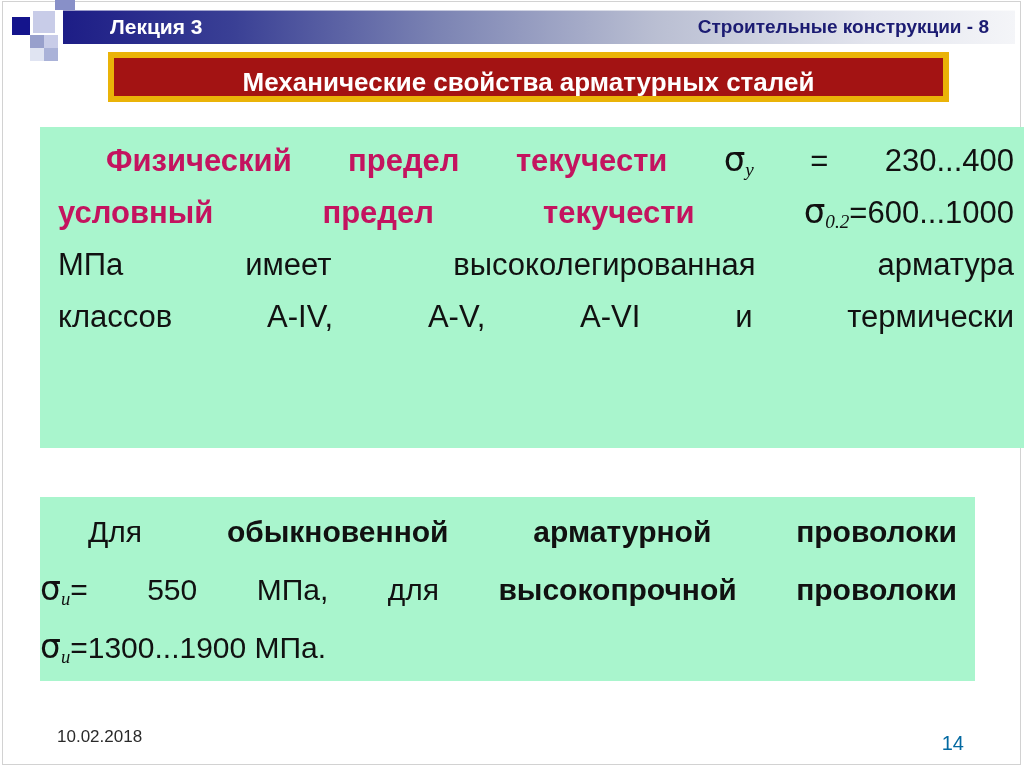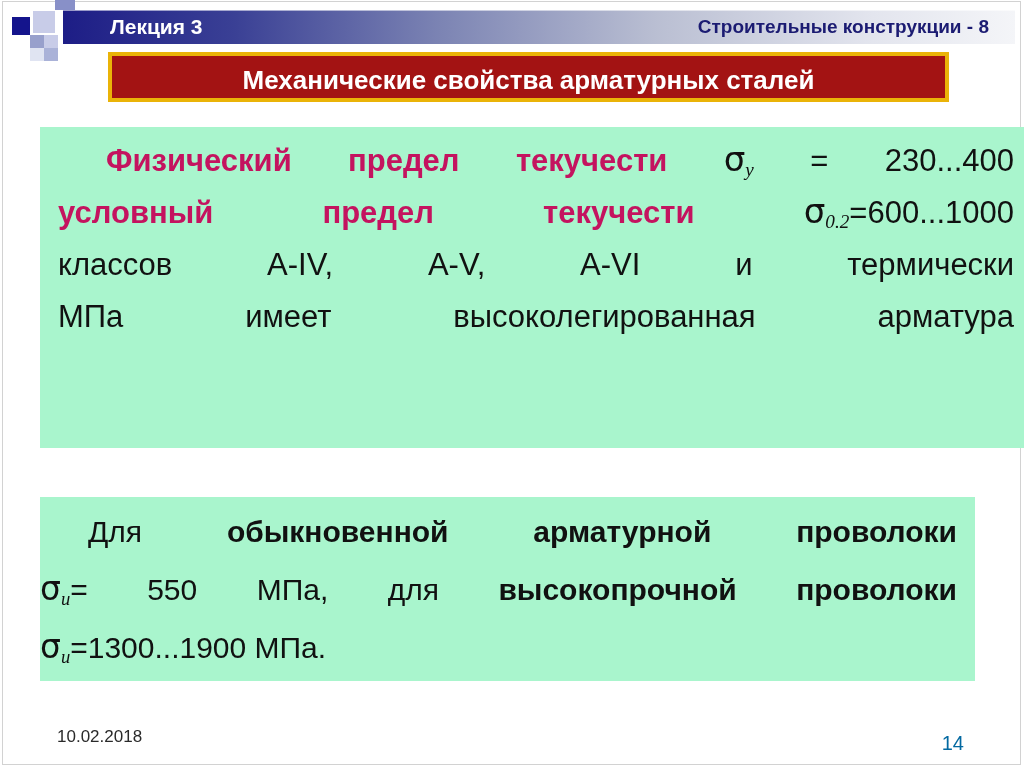--- a/index.html
+++ b/index.html
@@ -32,21 +32,21 @@
     position:absolute;left:47px;top:0;height:48px;line-height:33px;
     color:#ffffff;font-weight:bold;font-size:21px;
   }
   .course{
     position:absolute;right:26px;top:2px;height:30px;line-height:29px;
     color:#1b1b72;font-weight:bold;font-size:19px;
   }
   
   .titleplate{
     position:absolute;left:108px;top:52px;width:841px;height:50px;
-    background:#a31313;border:4px solid #eab308;box-sizing:border-box;
+    background:#a31313;border:6px solid #eab308;box-sizing:border-box;
     text-align:center;line-height:48px;color:#ffffff;
     font-weight:bold;font-size:26px;
   }
   
   .mintbox{
     position:absolute;background:#a9f5cd;box-sizing:border-box;
     color:#111111;
   }
   .box1{left:40px;top:127px;width:992px;height:321px;padding:8px 18px 0 18px;font-size:31px;}
   .box2{left:40px;top:497px;width:935px;height:184px;padding:6px 18px 0 0;font-size:30px;}
@@ -94,22 +94,22 @@
   <span class="course">Строительные конструкции - 8</span>
 </div>
 
 <div class="titleplate">
   <span>Механические свойства арматурных сталей</span>
 </div>
 
 <div class="mintbox box1">
   <div class="line j"><span class="ind"></span><span class="cr">Физический предел текучести</span> <span><span class="sigma">σ</span><sub class="sg">y</sub></span> <span>= 230...400</span></div>
   <div class="line j"><span class="cr">условный предел текучести</span> <span><span class="sigma">σ</span><sub class="sg">0.2</sub><span>=600...1000</span></span></div>
+  <div class="line j"><span>МПа имеет высоколегированная арматура</span></div>
   <div class="line j"><span>классов А-IV, А-V, А-VI и термически</span></div>
-  <div class="line j"><span>МПа имеет высоколегированная арматура</span></div>
 </div>
 
 <div class="mintbox box2">
   <div class="line j"><span class="ind"></span><span>Для</span> <span class="b">обыкновенной арматурной проволоки</span></div>
   <div class="line j"><span><span class="sigma">σ</span><sub class="sg">u</sub><span>= 550 МПа, для</span></span> <span class="b">высокопрочной проволоки</span></div>
   <div class="line"><span><span class="sigma">σ</span><sub class="sg">u</sub><span>=1300...1900 МПа.</span></span></div>
 </div>
 
 <div class="date">10.02.2018</div>
 <div class="pagenum">14</div>

